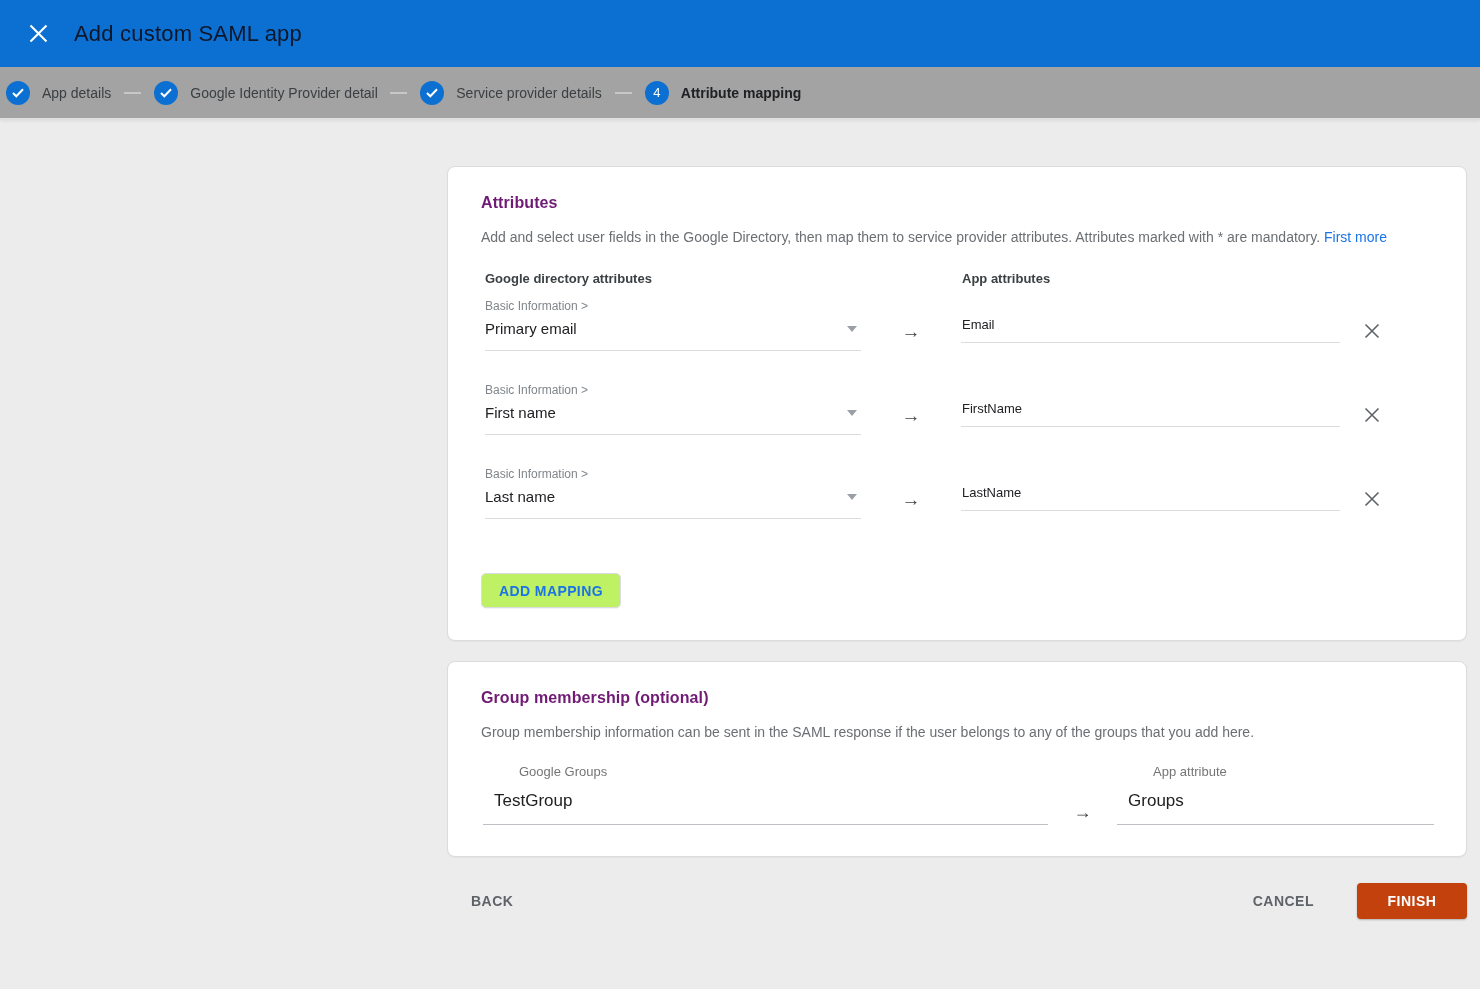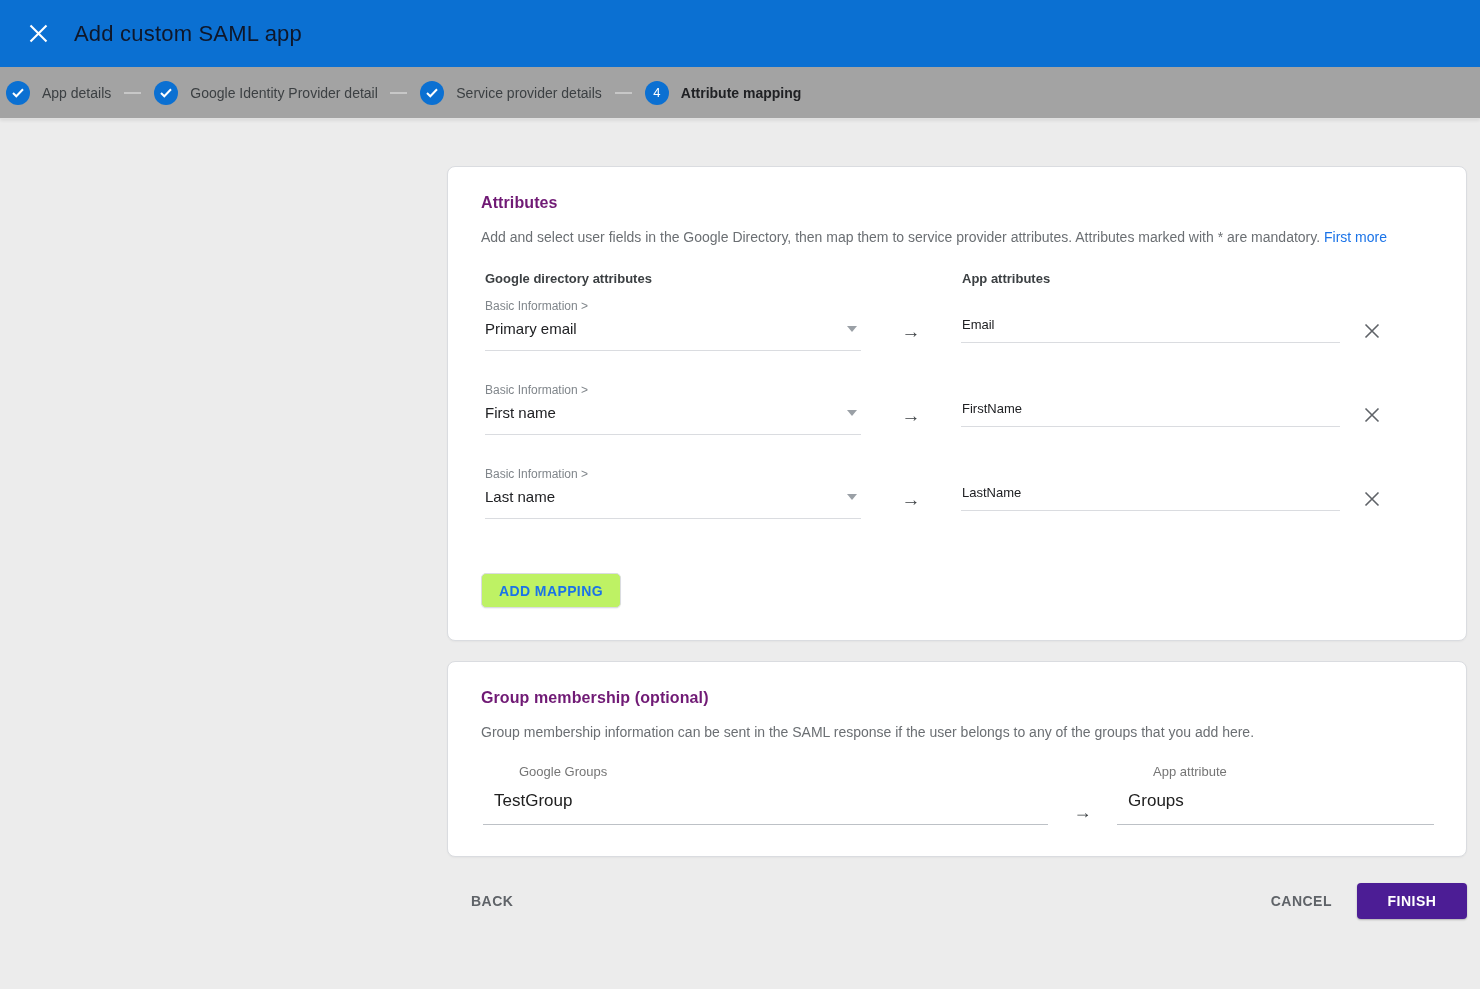--- a/index.html
+++ b/index.html
@@ -64,21 +64,21 @@
   .group-field.right { width:318px; }
   .group-arrow { width:69px; text-align:center; font-size:18px; color:#3c4043; margin-top:38px; flex:none; }
 
   
   .actions { display:flex; align-items:center; justify-content:space-between; margin-top:26px; }
   .text-btn { background:none; border:none; font-size:14px; font-weight:bold; color:#5f6368;
     letter-spacing:.5px; cursor:pointer; padding:10px 12px;
     font-family:"Liberation Sans","DejaVu Sans",sans-serif; }
   .text-btn.back { margin-left:12px; }
   .right-actions { display:flex; align-items:center; }
-  .primary-btn { margin-left:13px; height:36px; min-width:110px; background:#4c1d95; color:#fff;
+  .primary-btn { margin-left:31px; height:36px; min-width:110px; background:#c2410c; color:#fff;
     border:none; border-radius:4px; font-size:14px; font-weight:bold; letter-spacing:.5px;
     cursor:pointer; box-shadow:0 1px 2px rgba(0,0,0,.25);
     font-family:"Liberation Sans","DejaVu Sans",sans-serif; }
 </style>
 </head>
 <body>
 
 <header class="appbar">
   <button class="close-btn">
     <svg width="19" height="19" viewBox="0 0 19 19">

